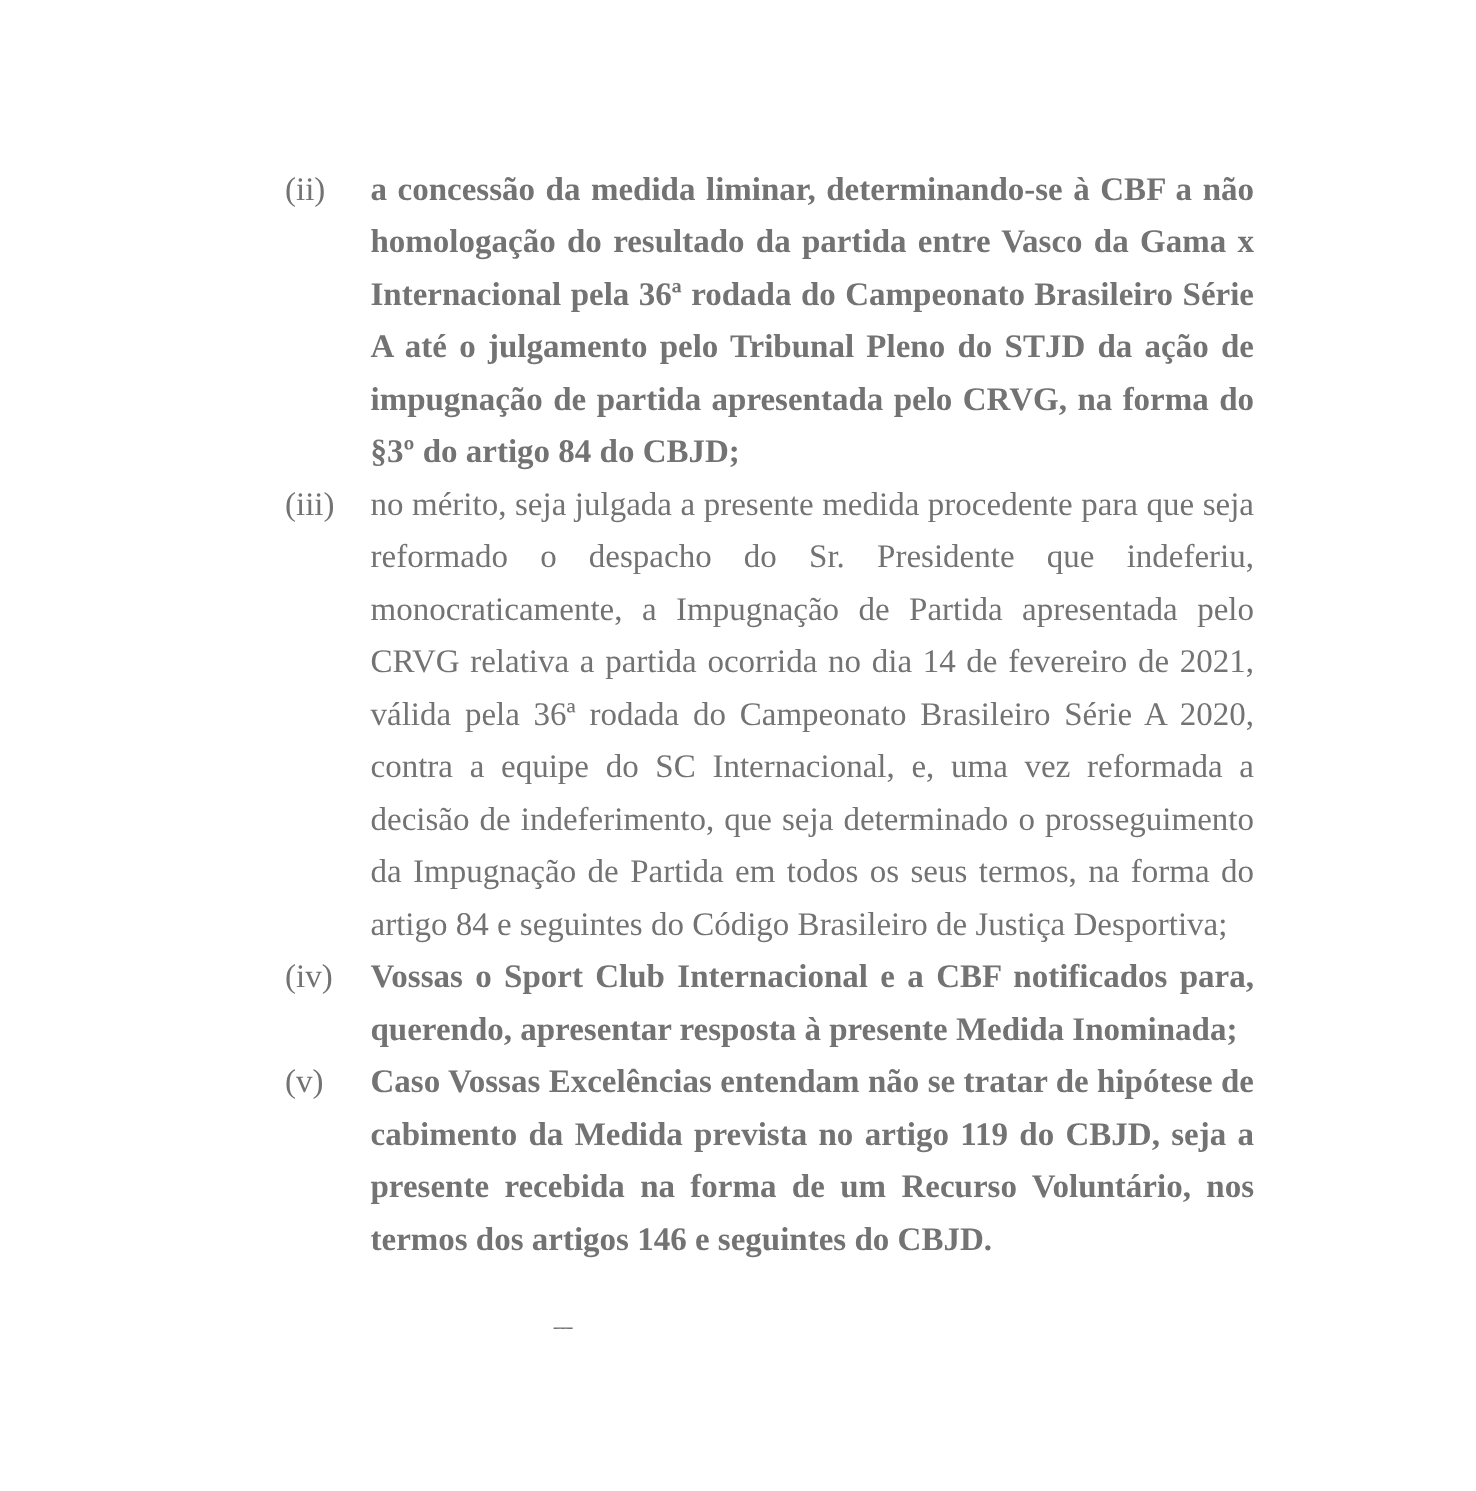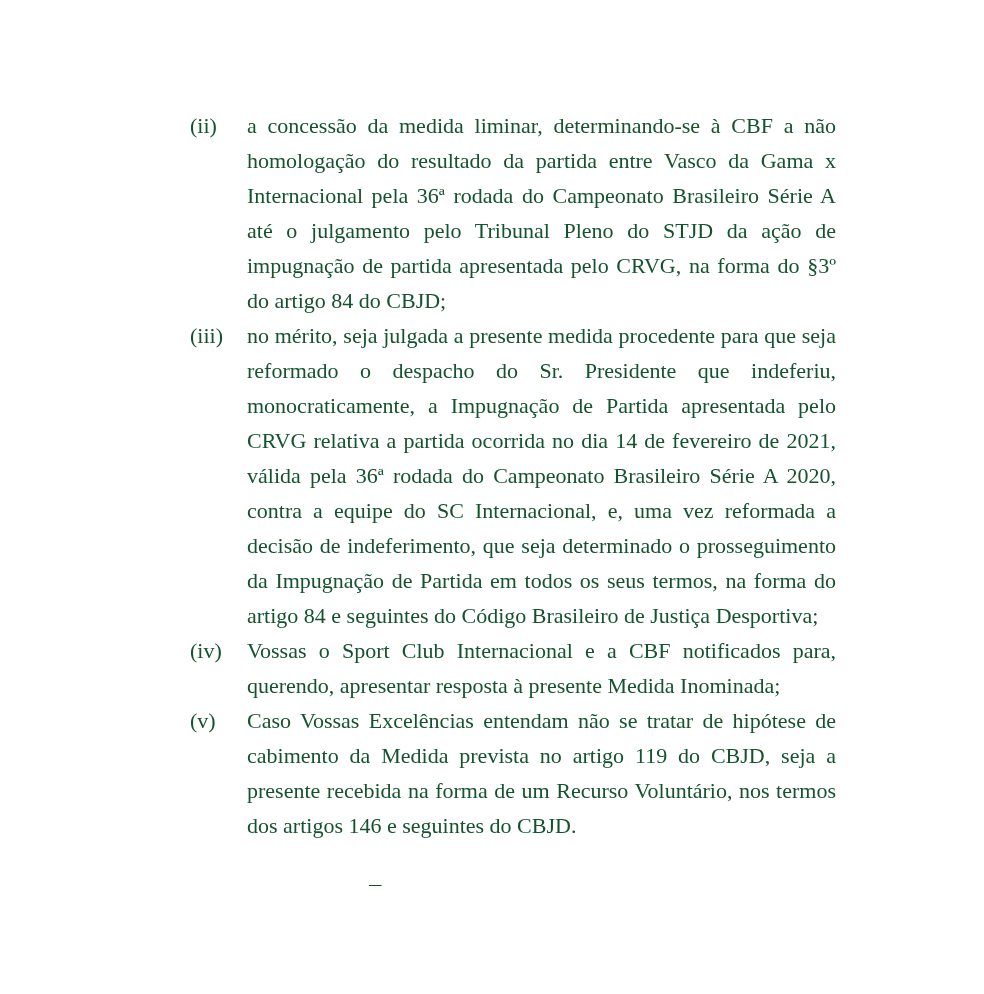--- a/index.html
+++ b/index.html
@@ -8,21 +8,21 @@
   }
   body {
     background: #ffffff;
     font-family: "Liberation Serif", "DejaVu Serif", serif;
   }
   .page {
     position: relative;
     width: 984px;
     height: 886px;
     background: #ffffff;
-    color: #14532d;
+    color: #737373;
     overflow: hidden;
   }
   .doc {
     position: absolute;
     top: 108px;
     left: 190px;
     right: 148px;
     font-size: 22px;
     line-height: 35px;
   }
@@ -32,20 +32,21 @@
     align-items: flex-start;
   }
   .item .marker {
     flex: 0 0 57px;
     text-align: left;
   }
   .item .text {
     flex: 1 1 auto;
     text-align: justify;
     text-justify: inter-word;
+    font-weight: bold;
   }
   .item.bold .marker,
   .item.bold .text {
     font-weight: normal;
   }
   .closing {
     margin-top: 36px;
     margin-left: -60px;  
     margin-right: 88px;
     text-align: center;

